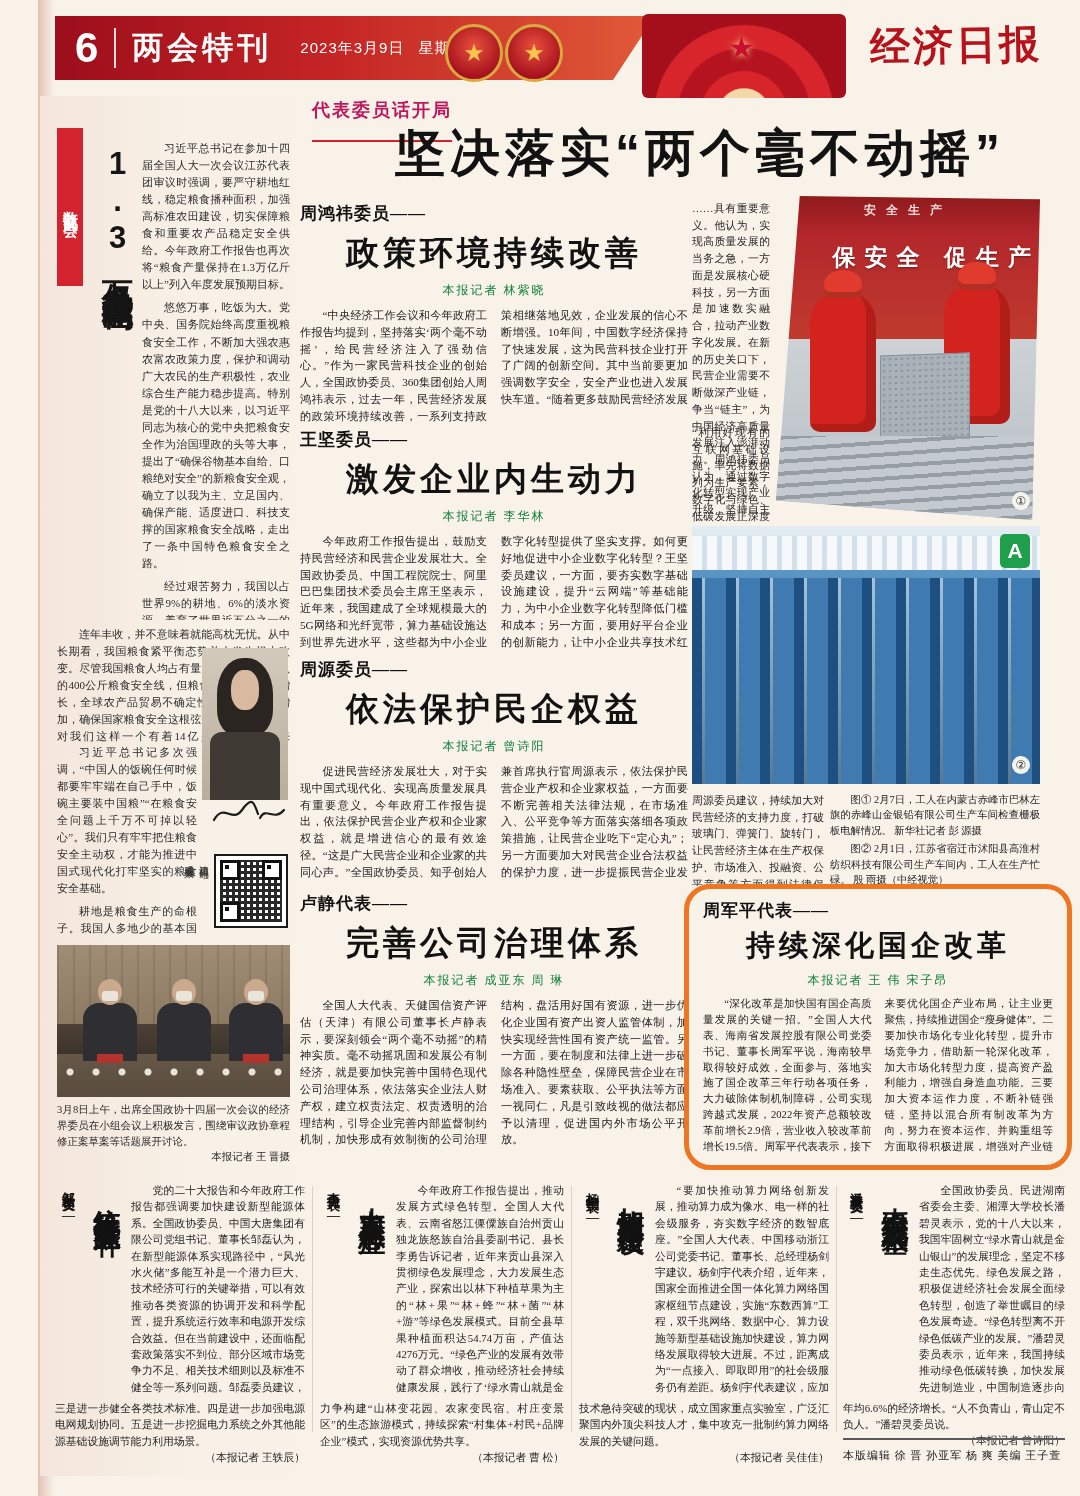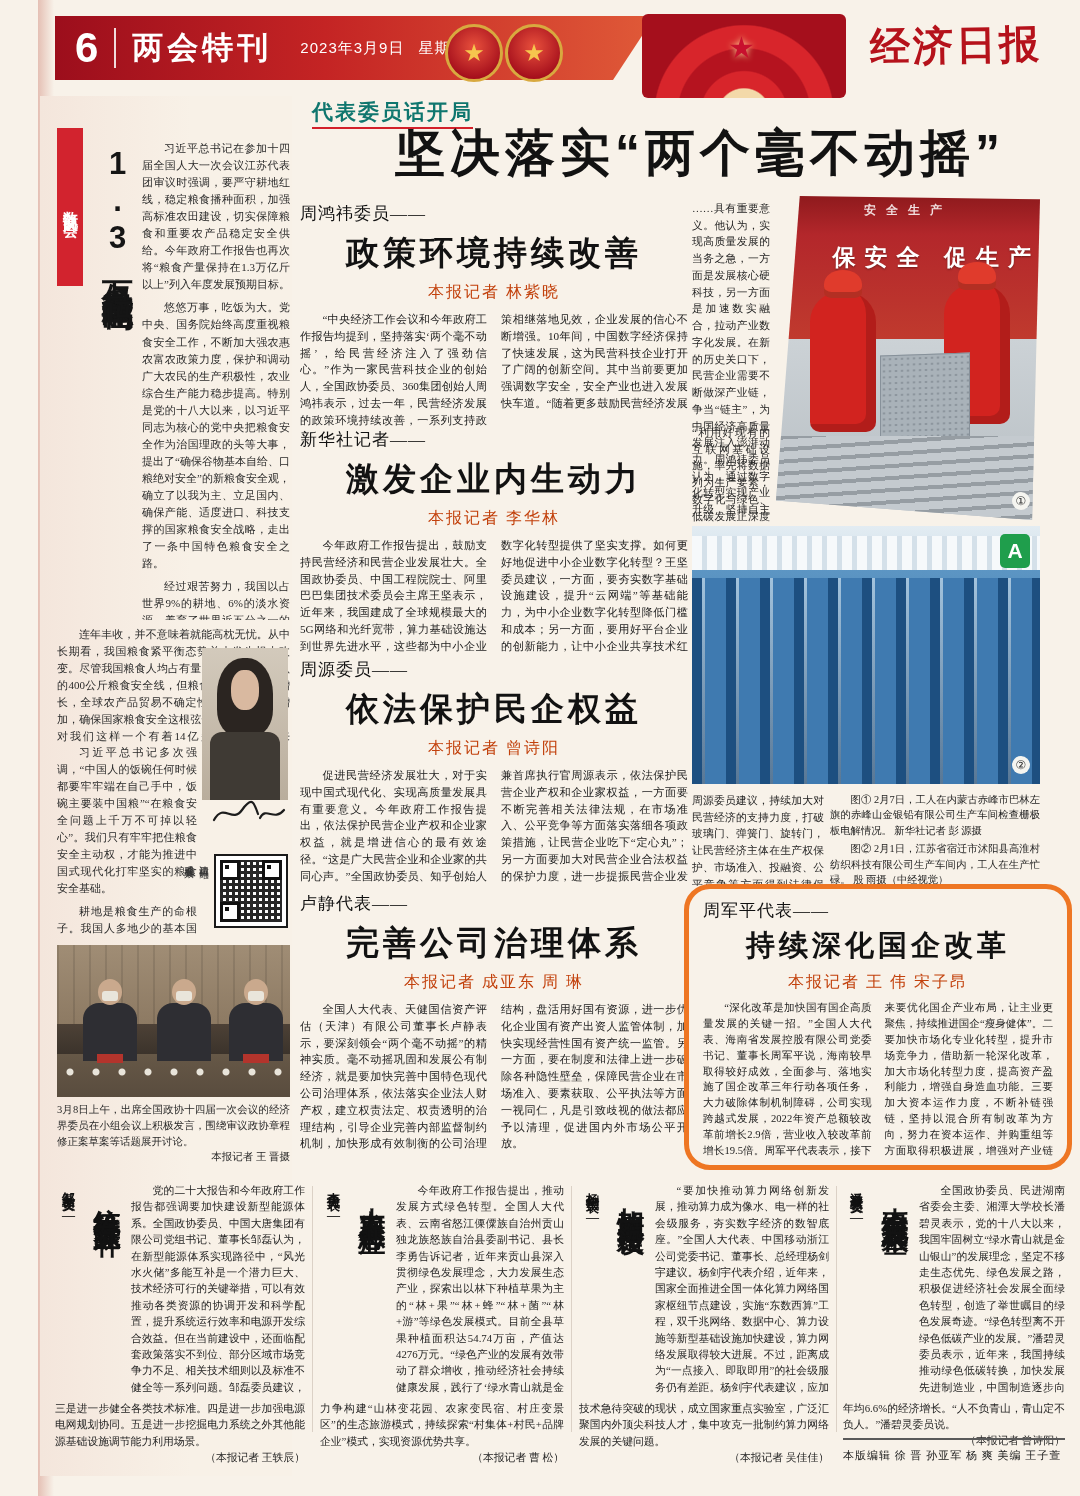--- a/index.html
+++ b/index.html
@@ -18,22 +18,22 @@
   .emblem{border-radius:50%;width:52px;height:52px;border:3px solid #d8a93f;
           background:radial-gradient(circle at 50% 38%,#e8503c,#a50f1c 75%);
           display:flex;align-items:center;justify-content:center;color:#f6c64e;font-size:24px;}
   .deco{left:642px;top:14px;width:204px;height:84px;border-radius:6px;
         background:radial-gradient(circle at 50% 120%,#f3d9a9 0 18%,#d8252b 19% 30%,#b5131f 31% 46%,#d8252b 47% 62%,#a50f1c 63% 100%);}
   .deco-star{left:728px;top:30px;font-size:30px;color:#c8102e;text-shadow:0 0 6px rgba(255,230,160,.9);}
   .masthead{left:858px;top:16px;width:196px;height:58px;display:flex;align-items:center;justify-content:center;
             color:#b5121b;font-weight:900;font-size:40px;letter-spacing:3px;transform:rotate(-1deg);}
   .corner-red{left:44px;top:100px;width:22px;height:40px;background:linear-gradient(135deg,#c8332b 40%,transparent 41%);}
   
-  .kicker{left:312px;top:98px;font-size:21px;font-weight:900;color:#0f766e;
-          font-family:"Liberation Sans",sans-serif;border-bottom:2px solid #d3202a;padding-bottom:1px;letter-spacing:2px;}
+  .kicker{left:312px;top:98px;font-size:18px;font-weight:900;color:#be185d;
+          font-family:"Liberation Sans",sans-serif;border-bottom:2px solid #d3202a;padding-bottom:18px;letter-spacing:2px;}
   .lead-headline{left:350px;top:120px;width:700px;text-align:center;font-size:50px;font-weight:900;
                  letter-spacing:5px;color:#121212;font-family:"Liberation Sans",sans-serif;}
   
   .sb-bg{left:40px;top:96px;width:252px;height:1380px;background:linear-gradient(90deg,#f4e6dc,#f8f1e7 60%);}
   .vert{writing-mode:vertical-rl;text-orientation:upright;}
   .sb-tag{left:57px;top:128px;width:26px;height:158px;background:#d2232e;color:#fff;font-size:15px;font-weight:700;
           display:flex;align-items:center;justify-content:center;letter-spacing:4px;font-family:"Liberation Sans",sans-serif;}
   .sb-title{left:84px;top:146px;width:54px;height:474px;font-size:31px;font-weight:900;letter-spacing:2px;
             color:#151515;font-family:"Liberation Sans",sans-serif;overflow:hidden;}
   .sb-text{font-size:11px;line-height:1.55;text-align:justify;overflow:hidden;color:#2a2a2a;}
@@ -59,24 +59,24 @@
   .fig{position:absolute;width:54px;height:58px;background:#2e2e33;border-radius:16px 16px 0 0;top:58px;}
   .fig .head{position:absolute;left:15px;top:-24px;width:24px;height:26px;background:#caa98d;border-radius:50%;}
   .fig .mask{position:absolute;left:19px;top:-12px;width:16px;height:10px;background:#e9e5db;border-radius:3px;}
   .namecard{position:absolute;width:26px;height:9px;background:#b3342c;bottom:34px;}
   .dishes{position:absolute;left:0;right:0;bottom:18px;height:14px;
           background-image:radial-gradient(circle,#e8e4da 3px,transparent 4px);background-size:26px 14px;}
   .sb-caption{left:57px;top:1102px;width:233px;height:62px;font-size:10.5px;line-height:1.5;text-align:justify;color:#2a2a2a;overflow:hidden;}
   .sb-caption .credit{display:block;text-align:right;}
   
   .article{left:300px;width:388px;}
-  .speaker{font-size:17px;font-weight:400;letter-spacing:1px;color:#111;}
+  .speaker{font-size:17px;font-weight:700;letter-spacing:1px;color:#111;}
   .a-headline{text-align:center;font-size:33px;font-weight:900;letter-spacing:4px;color:#121212;
               font-family:"Liberation Sans",sans-serif;margin-top:6px;}
-  .a-byline{text-align:center;font-size:16px;margin-top:6px;color:#c2410c;letter-spacing:2px;}
+  .a-byline{text-align:center;font-size:12px;margin-top:6px;color:#15803d;letter-spacing:2px;}
   .a-body{margin-top:8px;font-size:11.2px;line-height:1.5;text-align:justify;color:#222;
           column-count:2;column-gap:14px;overflow:hidden;text-indent:2em;}
   .h118{height:118px;} .h122{height:122px;} .h128{height:128px;} .h168{height:168px;}
   
   .rc-text{font-size:10.8px;line-height:1.55;text-align:justify;color:#242424;overflow:hidden;}
   .rc1{left:692px;top:200px;width:78px;height:318px;}
   .rc2{left:692px;top:424px;width:78px;height:98px;}
   .rc3{left:692px;top:792px;width:132px;height:94px;}
   .photo1{left:776px;top:196px;width:264px;height:324px;overflow:hidden;
           clip-path:polygon(9% 0,100% 1%,97% 100%,0 94%);
@@ -221,21 +221,21 @@
     <span class="credit">本报记者 王 晋摄</span>
   </div>
 
   <div class="abs article" style="top:202px;">
     <div class="speaker">周鸿祎委员——</div>
     <div class="a-headline">政策环境持续改善</div>
     <div class="a-byline">本报记者 林紫晓</div>
     <div class="a-body h118">“中央经济工作会议和今年政府工作报告均提到，坚持落实‘两个毫不动摇’，给民营经济注入了强劲信心。”作为一家民营科技企业的创始人，全国政协委员、360集团创始人周鸿祎表示，过去一年，民营经济发展的政策环境持续改善，一系列支持政策相继落地见效，企业发展的信心不断增强。10年间，中国数字经济保持了快速发展，这为民营科技企业打开了广阔的创新空间。其中当前要更加强调数字安全，安全产业也进入发展快车道。“随着更多鼓励民营经济发展的政策出台，相信民营经济和民营企业高质量发展之路会越走越宽。”</div>
   </div>
   <div class="abs article" style="top:428px;">
-    <div class="speaker">新华社记者——</div>
+    <div class="speaker">王坚委员——</div>
     <div class="a-headline">激发企业内生动力</div>
     <div class="a-byline">本报记者 李华林</div>
     <div class="a-body h122">今年政府工作报告提出，鼓励支持民营经济和民营企业发展壮大。全国政协委员、中国工程院院士、阿里巴巴集团技术委员会主席王坚表示，近年来，我国建成了全球规模最大的5G网络和光纤宽带，算力基础设施达到世界先进水平，这些都为中小企业数字化转型提供了坚实支撑。如何更好地促进中小企业数字化转型？王坚委员建议，一方面，要夯实数字基础设施建设，提升“云网端”等基础能力，为中小企业数字化转型降低门槛和成本；另一方面，要用好平台企业的创新能力，让中小企业共享技术红利。“数字经济是大势所趋、大有可为。”王坚委员表示，期待更多中小企业搭上数字化快车，不断激发中小企业数字化转型的内生动力。</div>
   </div>
   <div class="abs article" style="top:658px;">
     <div class="speaker">周源委员——</div>
     <div class="a-headline">依法保护民企权益</div>
     <div class="a-byline">本报记者 曾诗阳</div>
     <div class="a-body h128">促进民营经济发展壮大，对于实现中国式现代化、实现高质量发展具有重要意义。今年政府工作报告提出，依法保护民营企业产权和企业家权益，就是增进信心的最有效途径。“这是广大民营企业和企业家的共同心声。”全国政协委员、知乎创始人兼首席执行官周源表示，依法保护民营企业产权和企业家权益，一方面要不断完善相关法律法规，在市场准入、公平竞争等方面落实落细各项政策措施，让民营企业吃下“定心丸”；另一方面要加大对民营企业合法权益的保护力度，进一步提振民营企业发展信心，让广大民营企业和企业家安心经营、放心投资、专心创业，在高质量发展中展现更大作为。</div>
   </div>

